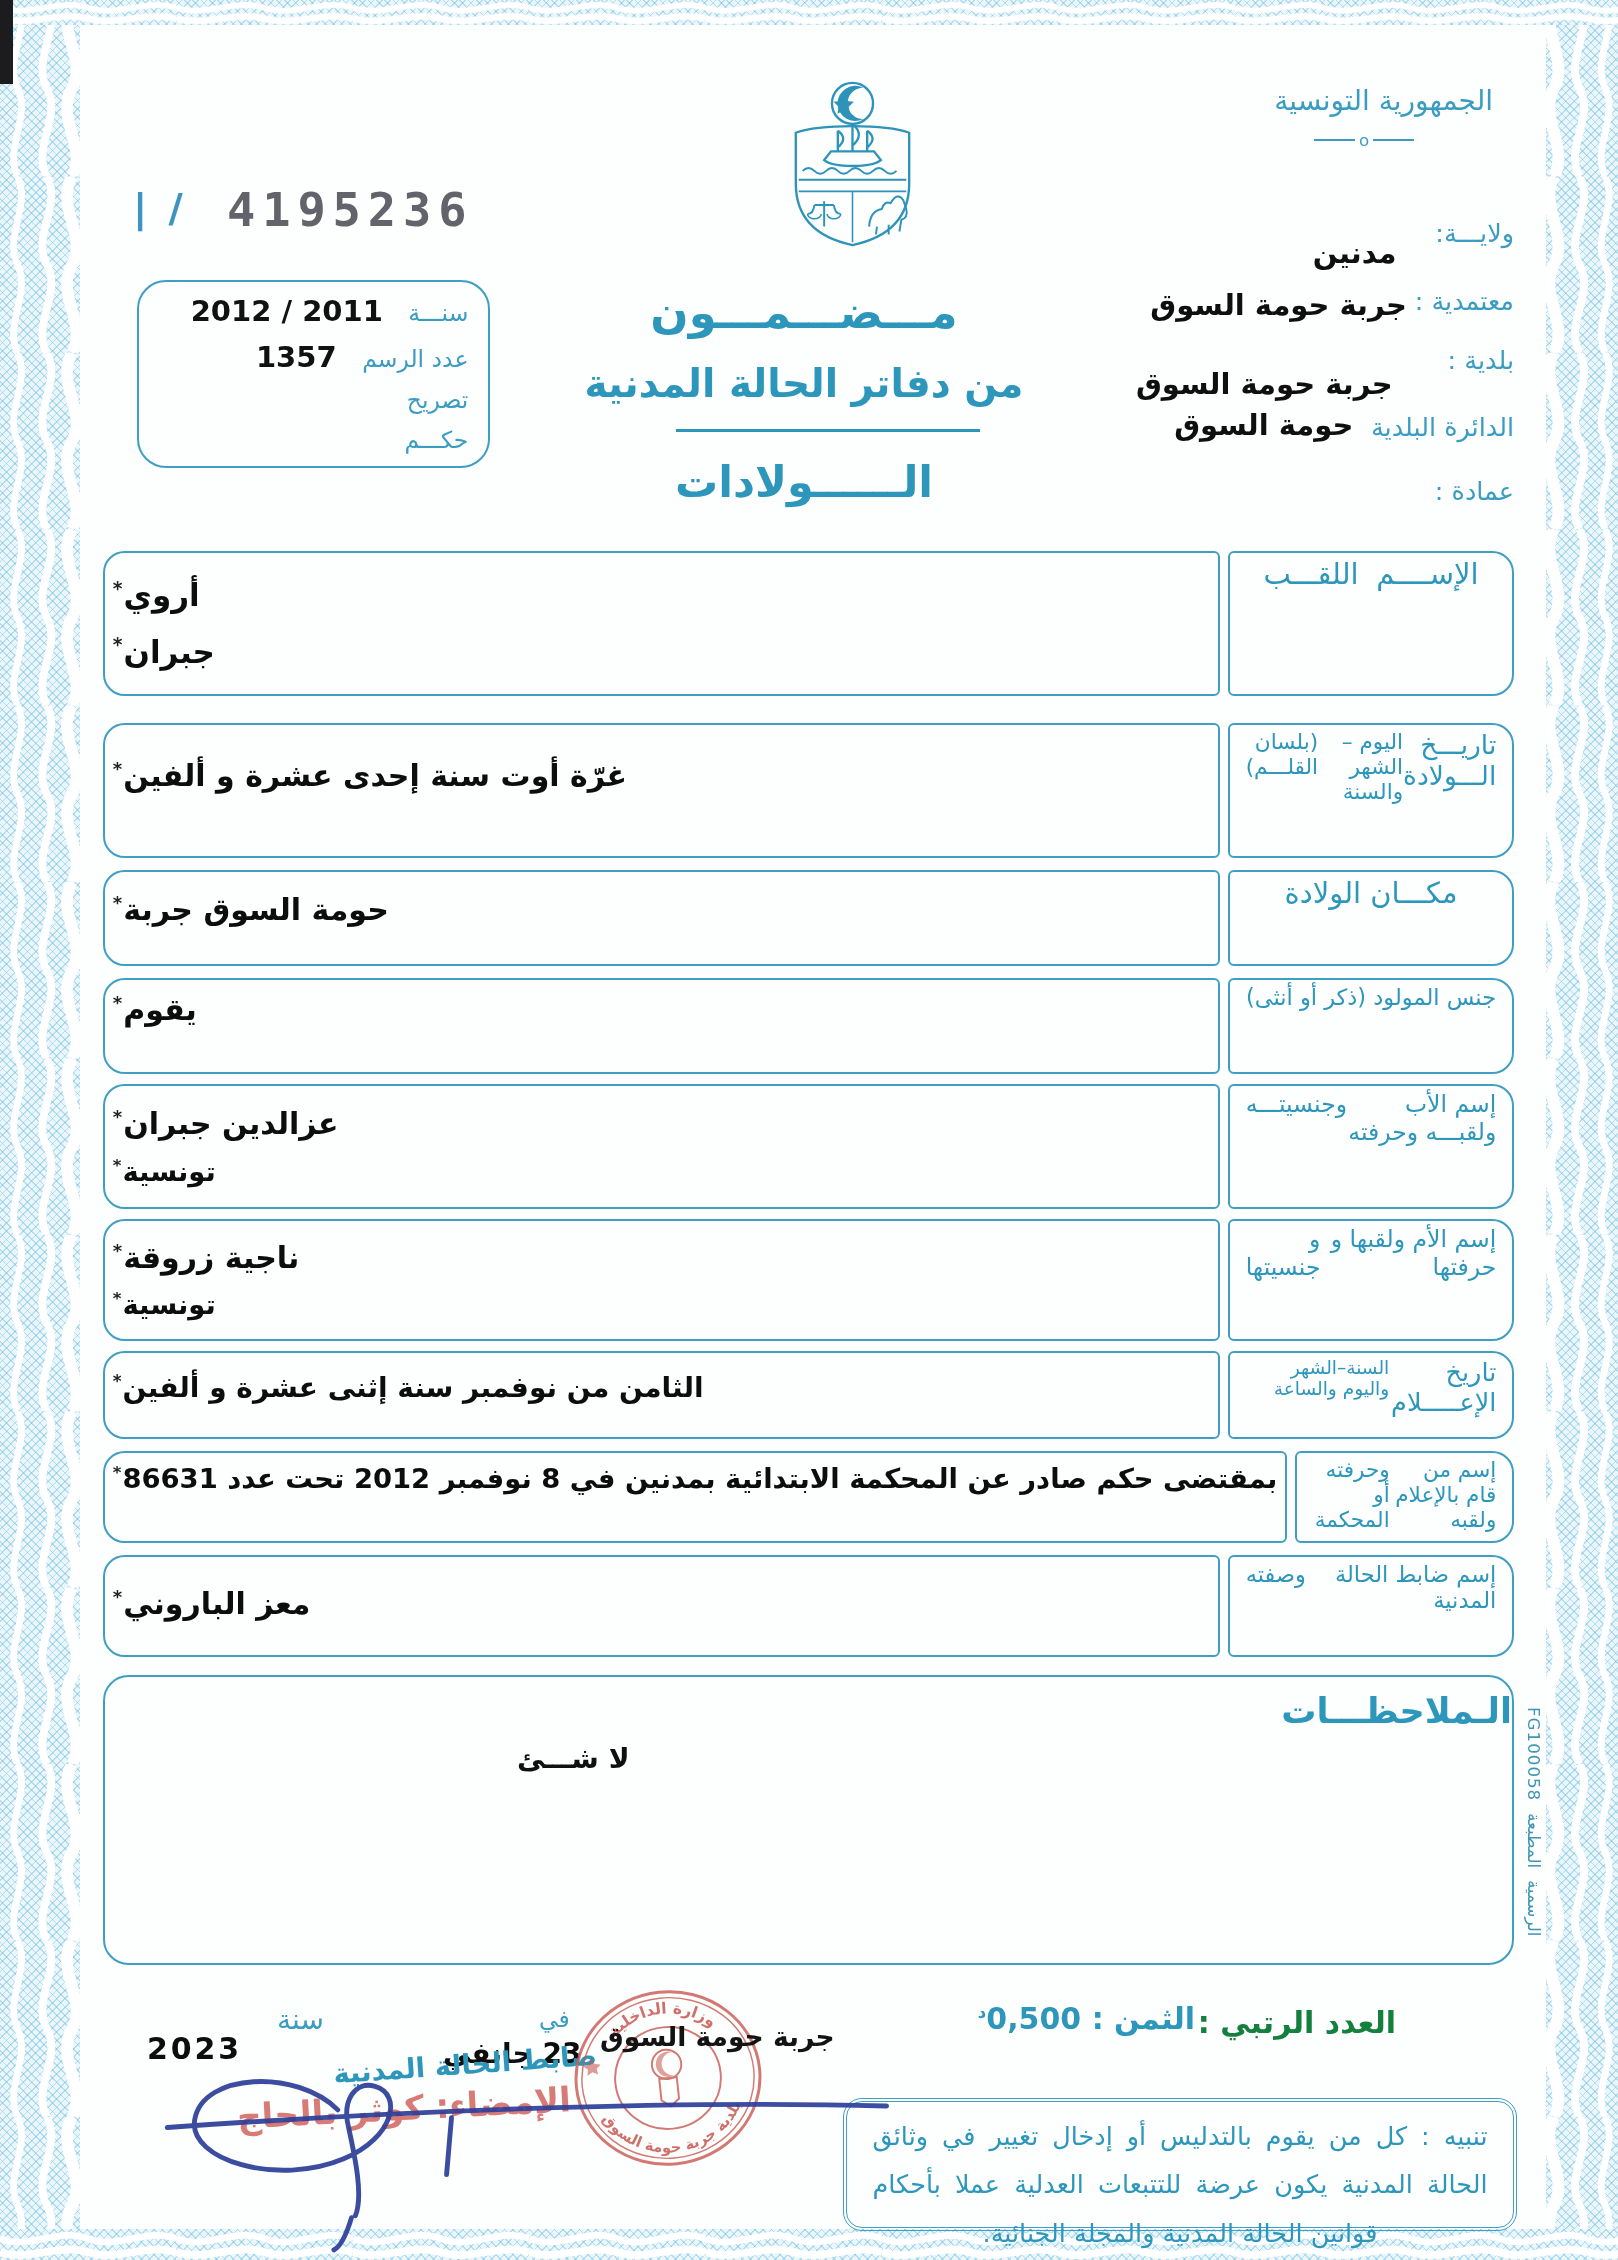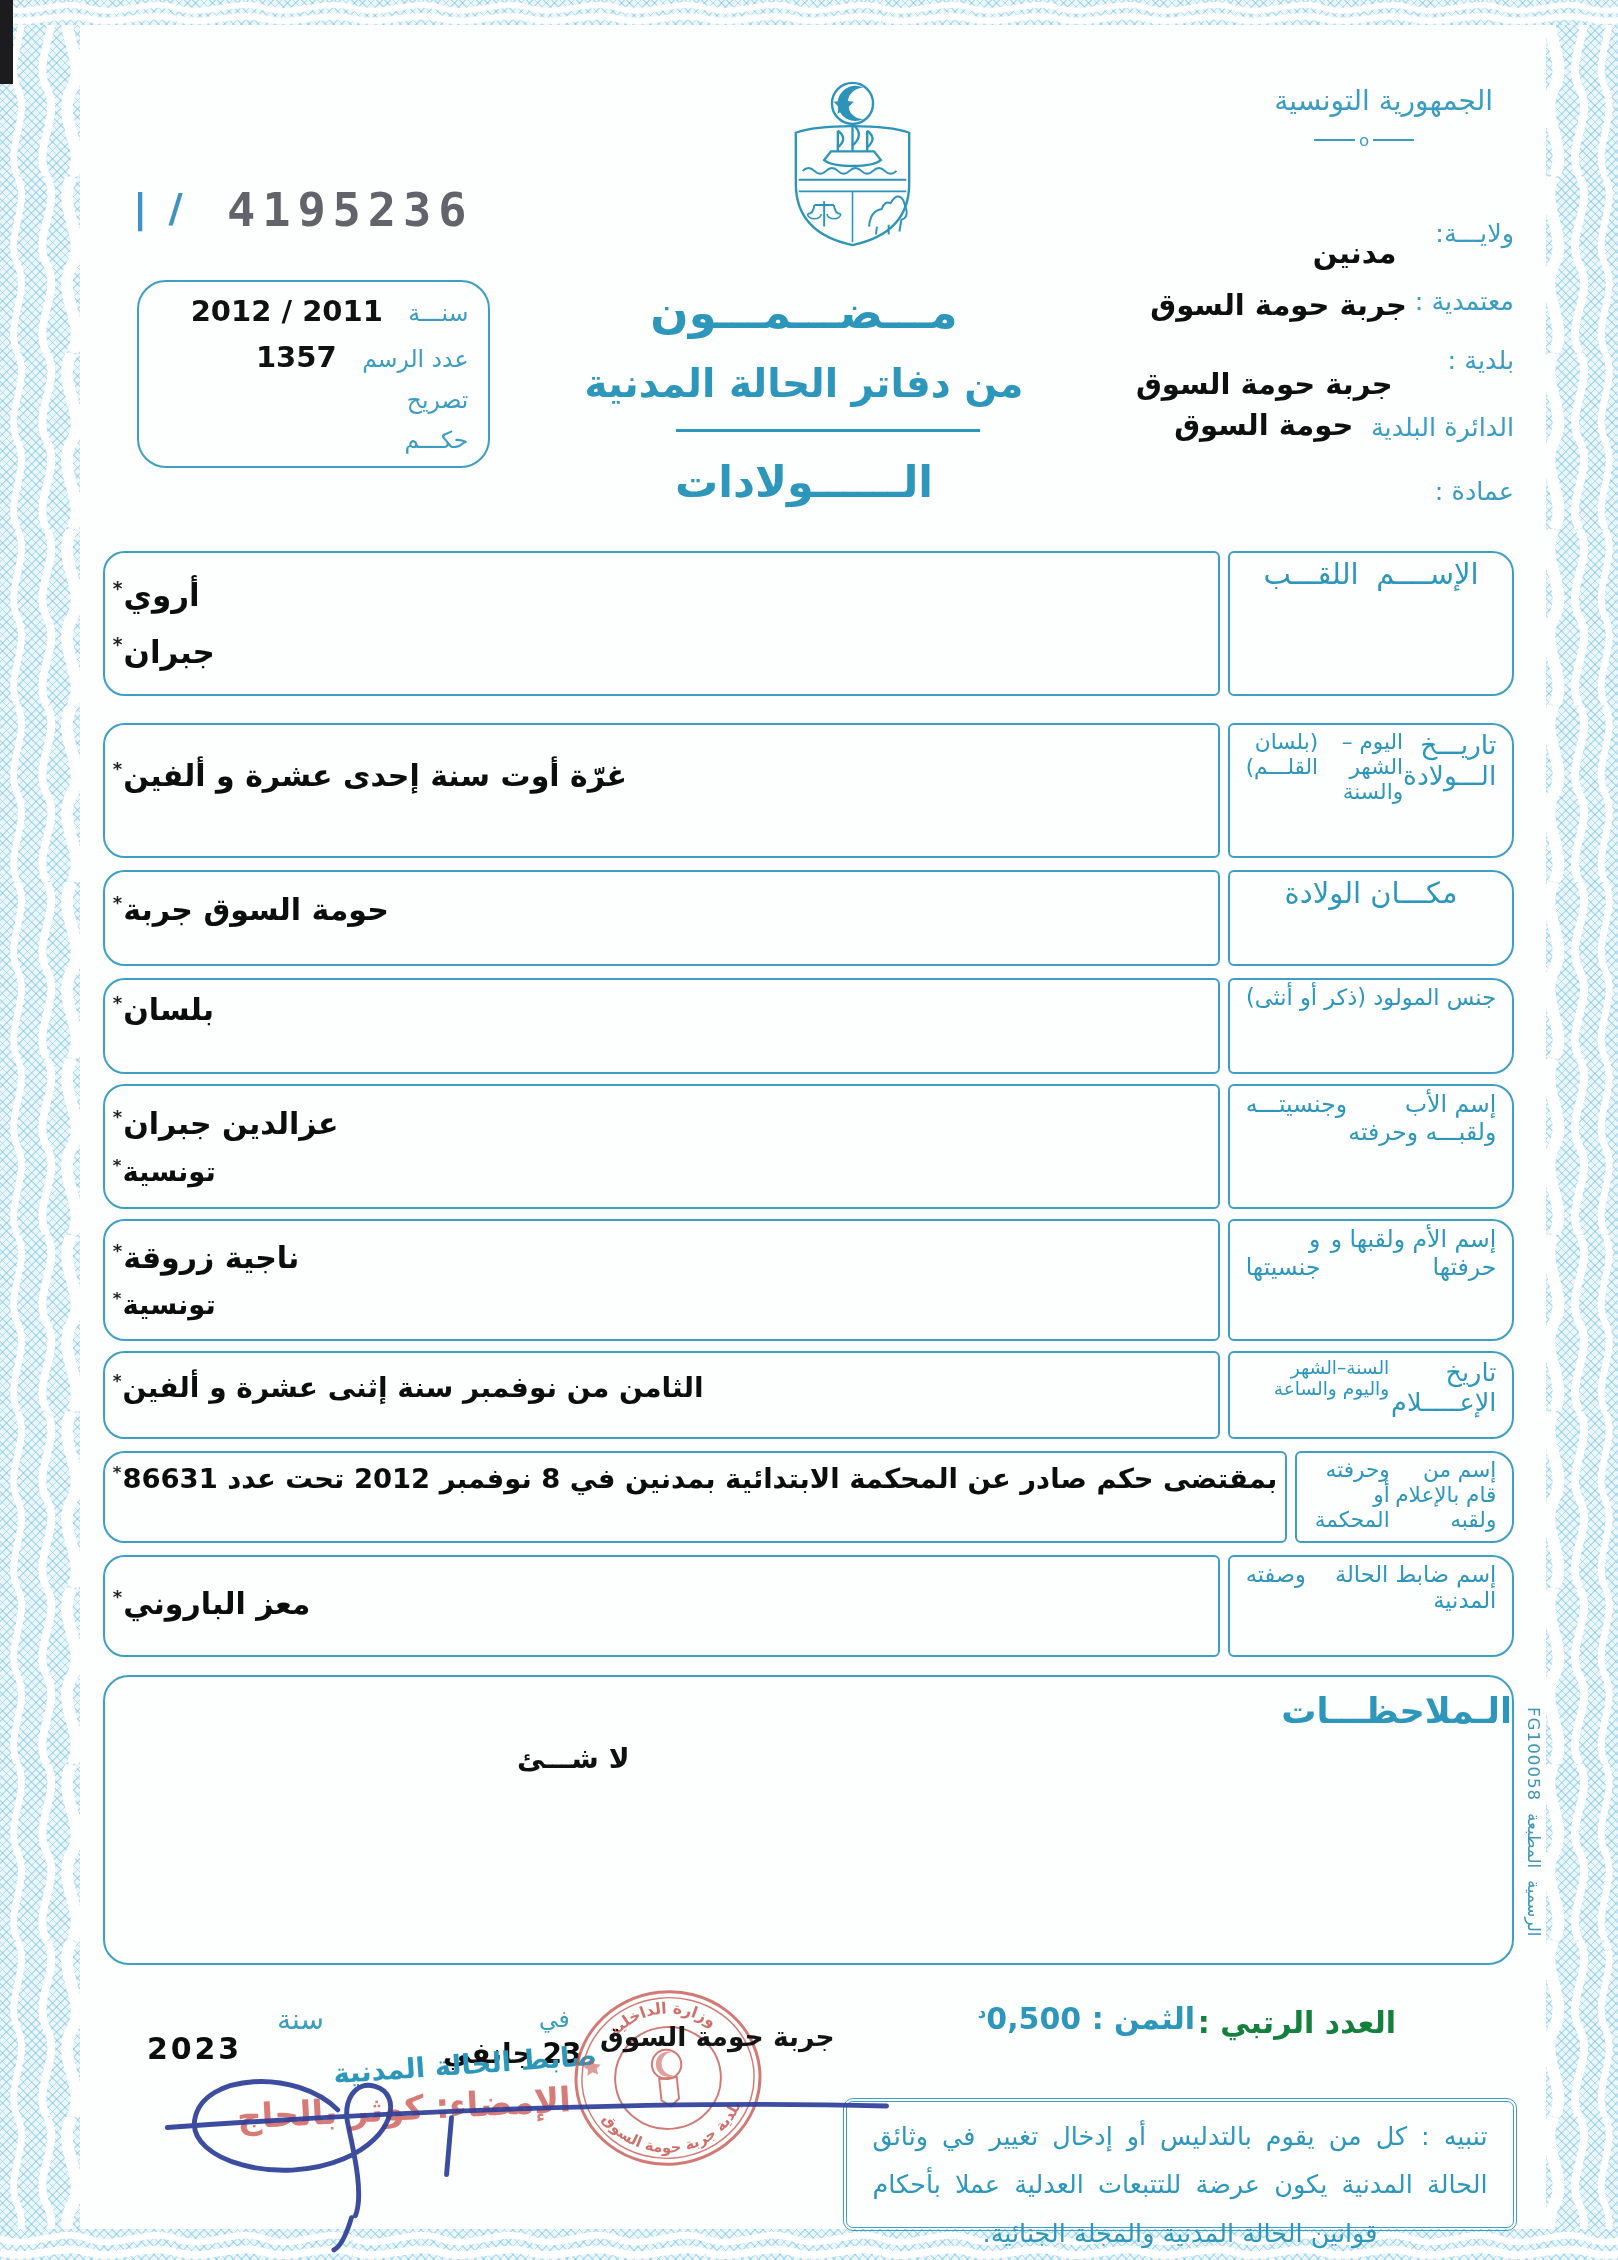--- a/index.html
+++ b/index.html
@@ -54,21 +54,21 @@
   
   .notes{position:absolute;left:103px;top:1675px;width:1411px;height:290px;border:2.9px solid #3f9fc3;border-radius:25.5px;box-sizing:border-box;}
   .notes-title{margin-top:13.7px;font-size:35px;font-weight:bold;color:#2d96bb;}
   .notes-value{position:absolute;left:412px;top:65px;font-size:28px;font-weight:bold;color:#101010;}
   .side-print{position:absolute;left:1544px;top:1707px;transform:rotate(90deg);transform-origin:top left;
     display:flex;direction:ltr;gap:11.8px;font-size:16.7px;color:#3f95b5;letter-spacing:1px;white-space:nowrap;}
   
   .ordinal{position:absolute;right:222px;top:2005px;font-size:30px;font-weight:bold;color:#15803d;white-space:nowrap;}
   .price{position:absolute;right:423px;top:2001px;font-size:30px;font-weight:bold;color:#2d96bb;white-space:nowrap;}
   .price sup{font-size:.55em;}
-  .warnbox{position:absolute;left:843px;top:2098px;width:674px;height:133px;border:4.9px double #3f9fc3;border-radius:10px;
+  .warnbox{position:absolute;left:843px;top:2098px;width:674px;height:133px;border:4.9px double #3f9fc3;border-radius:19px;
     box-sizing:border-box;padding:9.8px 25.5px;color:#2d96bb;font-size:25.5px;line-height:1.9;
     text-align:justify;text-align-last:center;}
   .f-year-lab{position:absolute;left:277px;top:2003px;font-size:28px;color:#3a9cc0;text-align:right;}
   .f-year-val{position:absolute;left:147px;top:2031px;font-size:30px;font-weight:bold;color:#0d0d0d;letter-spacing:2.9px;direction:ltr;}
   .f-in{position:absolute;left:539px;top:2005px;font-size:23.5px;color:#3a9cc0;}
   .f-date{position:absolute;left:443px;top:2037px;font-size:28px;font-weight:bold;color:#0d0d0d;white-space:nowrap;}
   .f-officer{position:absolute;left:333px;top:2049px;font-size:27.4px;font-weight:bold;color:#2d96bb;transform:rotate(-4deg);white-space:nowrap;}
   .f-place{position:absolute;left:600px;top:2021px;font-size:26.5px;font-weight:bold;color:#131313;white-space:nowrap;z-index:5;}
   .red-stamp-wrap{position:absolute;left:557px;top:1984px;width:222px;height:188px;transform:rotate(-6deg);z-index:3;}
   .sig-stamp{position:absolute;left:159px;top:2090px;width:412px;font-size:34px;font-weight:bold;color:#d2645e;
@@ -231,21 +231,21 @@
     <div class="vbox vb-top" style="padding-top:19.6px">
       <div class="vline"><span>حومة السوق جربة</span><sup class="st">*</sup></div>
     </div>
   </div>
 
   <div class="frow" style="top:978px;height:96px">
     <div class="lbox" style="justify-content:center">
       <div style="font-size:22.5px">جنس المولود (ذكر أو أنثى)</div>
     </div>
     <div class="vbox vb-top" style="padding-top:11.8px">
-      <div class="vline"><span>بلسان</span><sup class="st">*</sup></div>
+      <div class="vline"><span>يقوم</span><sup class="st">*</sup></div>
     </div>
   </div>
 
   <div class="frow" style="top:1084px;height:125px">
     <div class="lbox">
       <div style="font-size:23.5px">إسم الأب ولقبـــه وحرفته</div>
       <div style="font-size:23.5px">وجنسيتـــه</div>
     </div>
     <div class="vbox">
       <div class="vline"><span>عزالدين  جبران</span><sup class="st">*</sup></div>

